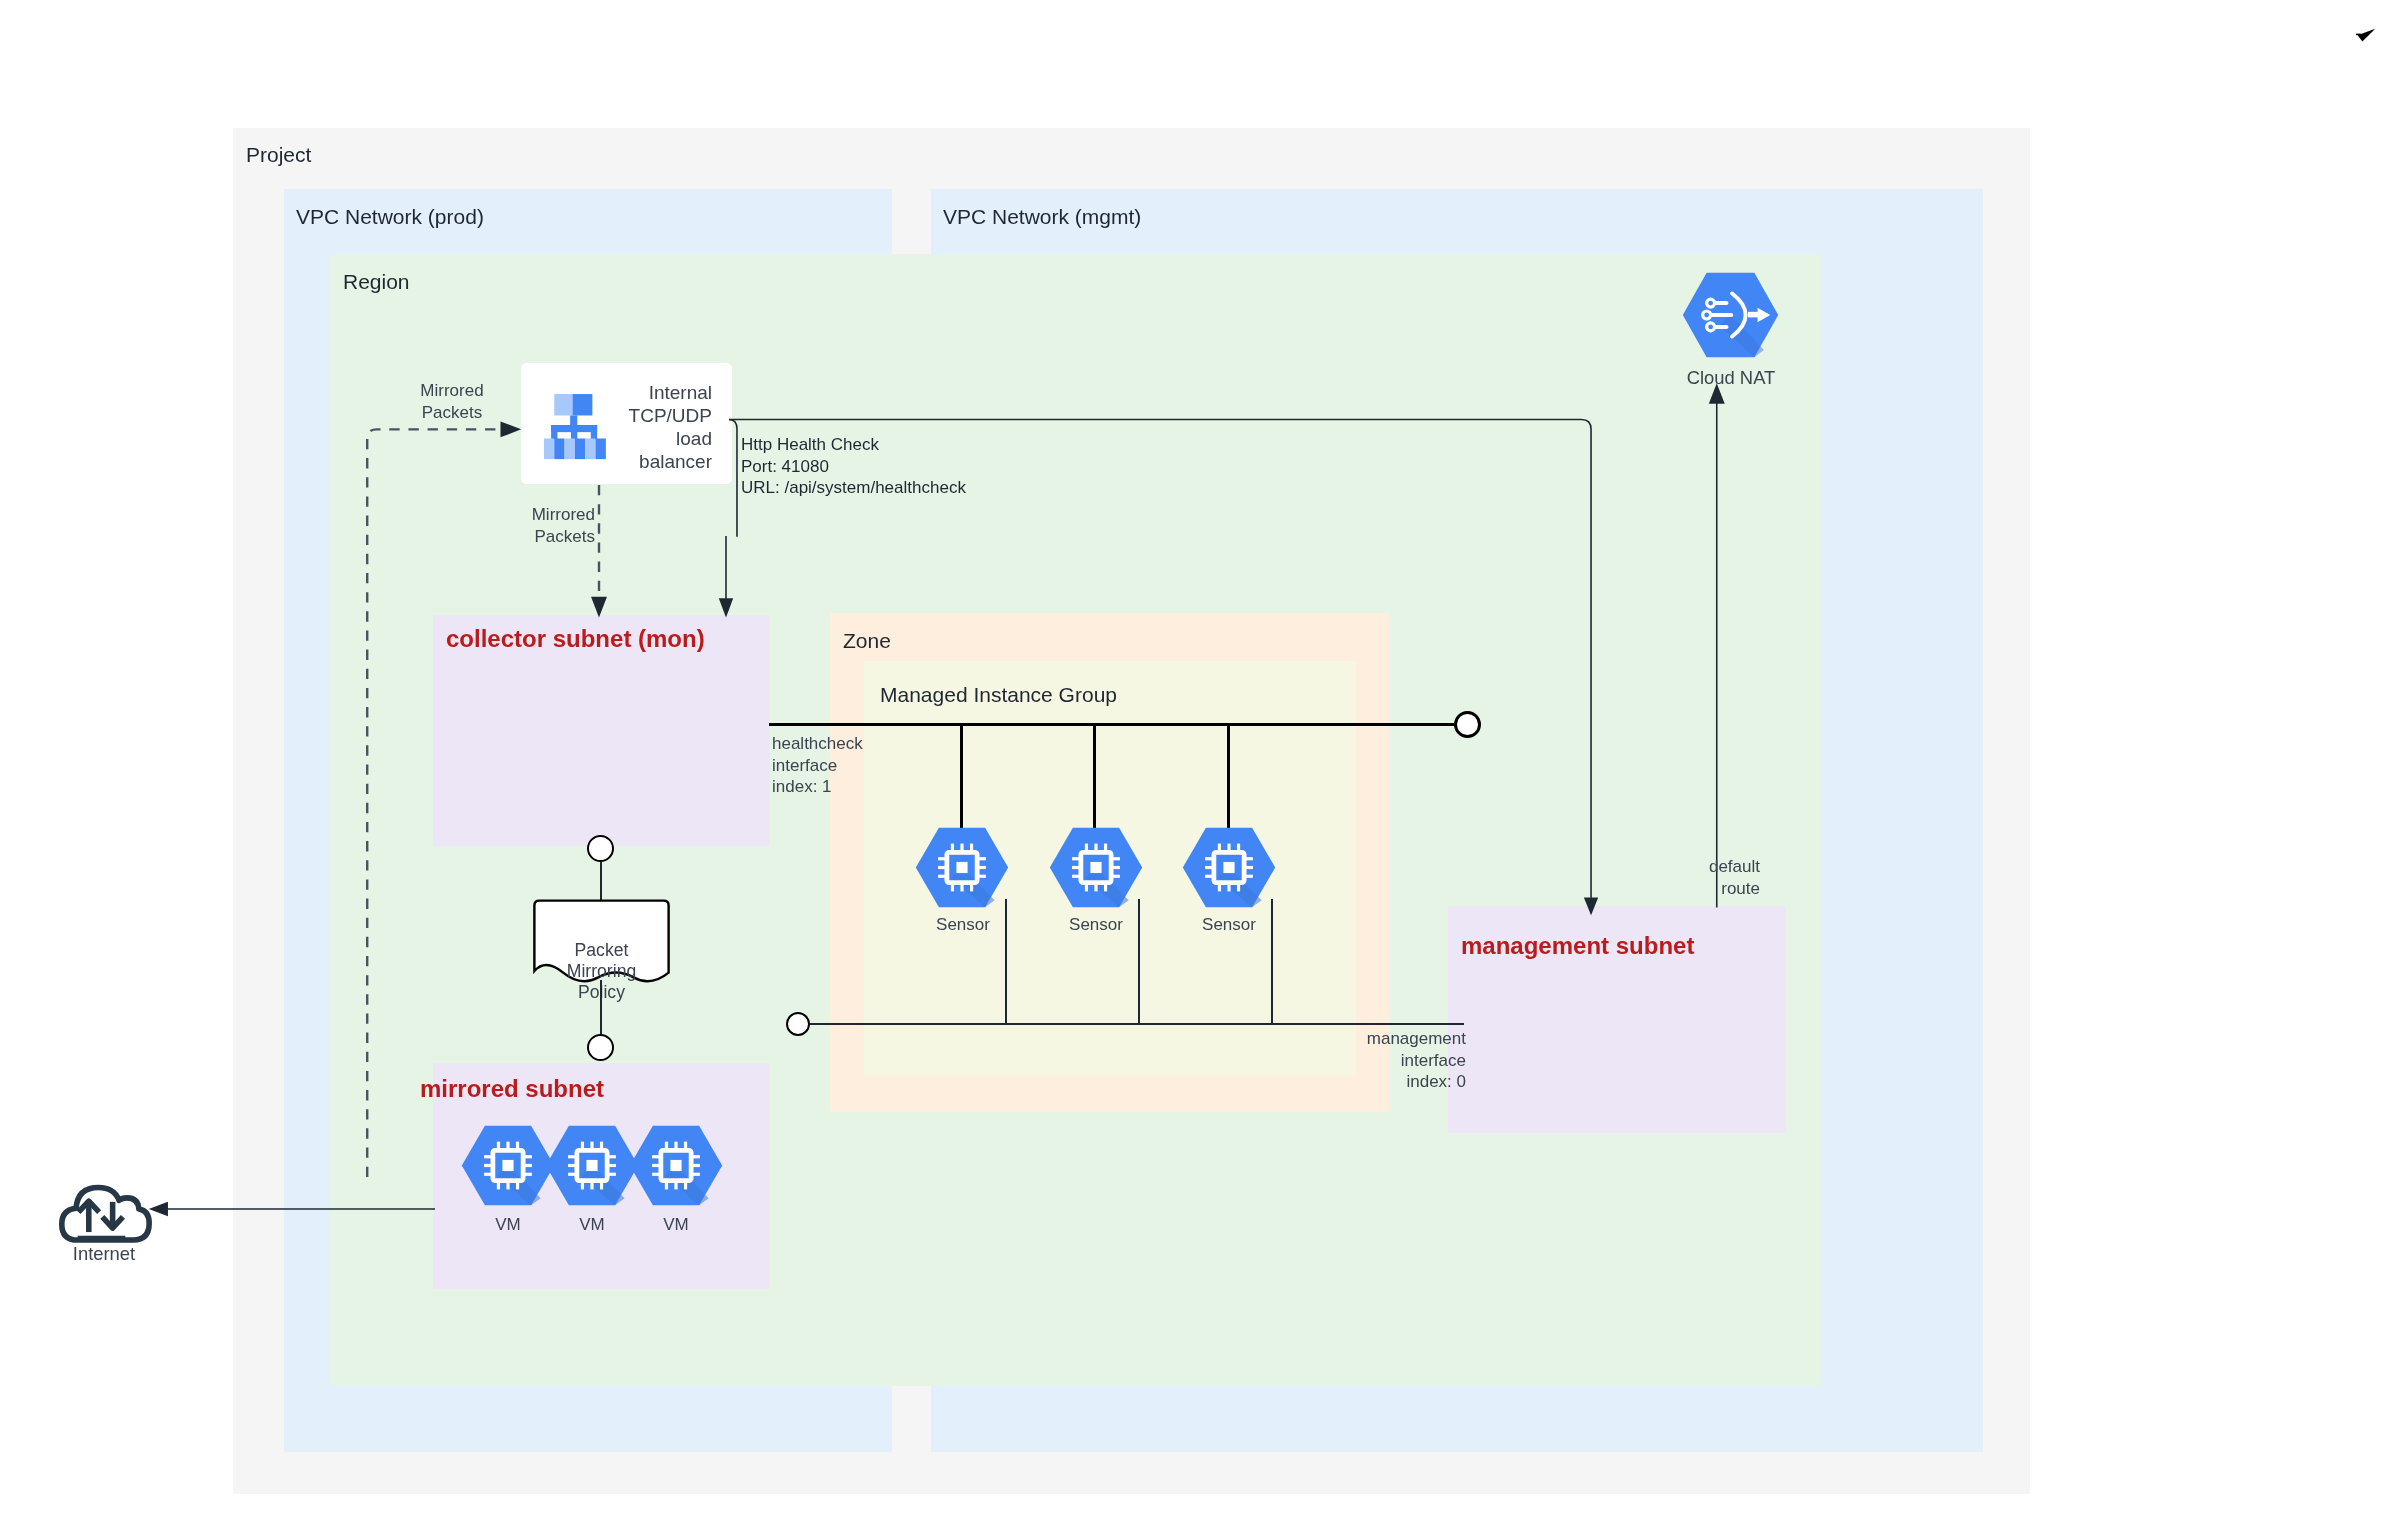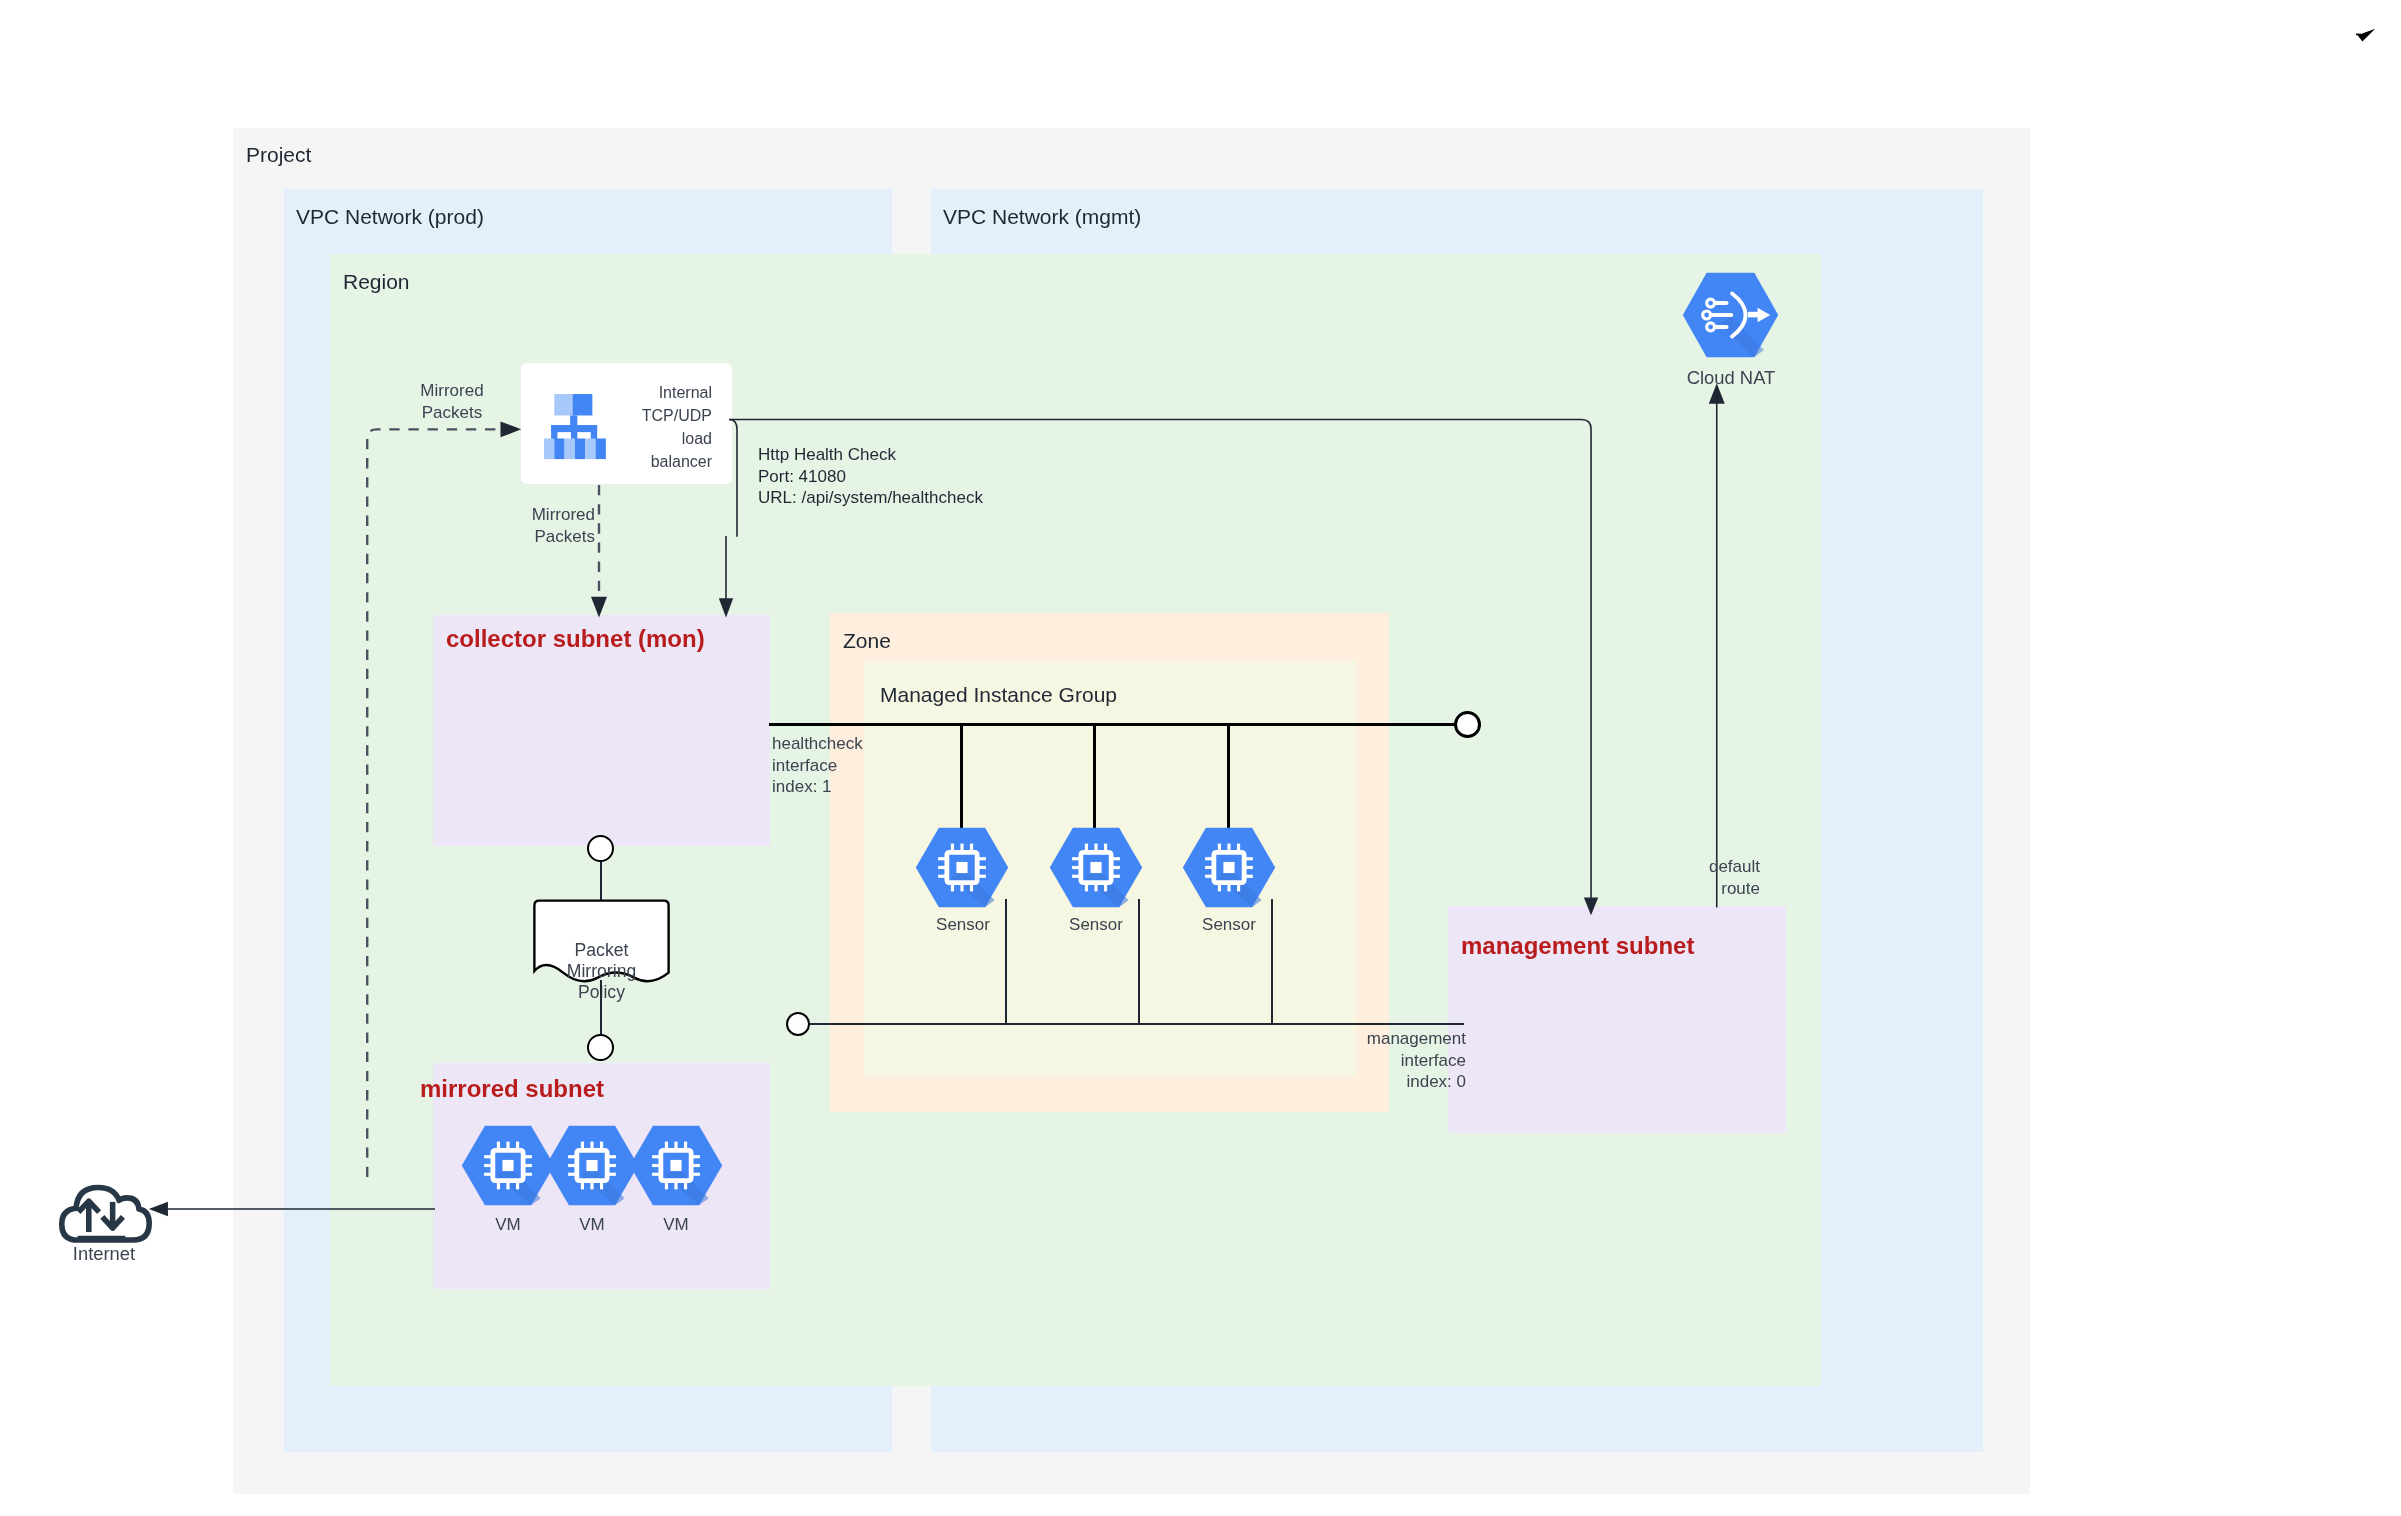--- a/index.html
+++ b/index.html
@@ -19,21 +19,21 @@
   .mgmt-subnet{left:1448px;top:906px;width:338px;height:227px;}
   .lbbox{left:521px;top:363px;width:211px;height:121px;background:#ffffff;border-radius:5.6px;}
 
   .boxlabel{font-size:21px;line-height:1;color:#1f2733;white-space:nowrap;}
   .sublabel{font-size:24px;line-height:1;color:#b91c1c;white-space:nowrap;font-weight:bold;}
 
   
   .cap{font-size:17px;line-height:21.5px;color:#3b4450;white-space:nowrap;}
   .cap-r{text-align:right;}
   .cap-c{text-align:center;}
-  .lbtext{font-size:16px;line-height:23px;color:#3b4450;text-align:right;}
+  .lbtext{font-size:19px;line-height:23px;color:#3b4450;text-align:right;}
   .hc{font-size:17px;line-height:21.5px;color:#1f2733;white-space:nowrap;}
   .nodecap{font-size:17px;line-height:17.6px;color:#3b4450;text-align:center;white-space:nowrap;}
 
   
   .ln{background:#1f2733;}
   .hline{height:1.6px;}
   .vline{width:1.6px;}
   .thick{background:#000;}
 
   .circ{border:3.2px solid #000;border-radius:50%;background:#fff;box-sizing:border-box;}
@@ -96,21 +96,21 @@
   <div>balancer</div>
 </div>
 
 <div class="abs" style="left:729px;top:409px;width:878px;height:511px;">
   <svg width="878" height="511" viewBox="0 0 1100 640">
     <path d="M0,13 q10,0 10,12 L10,160" fill="none" stroke="#1f2733" stroke-width="2"></path>
     <path d="M0,13 L1068,13 q12,0 12,12 L1080,618" fill="none" stroke="#1f2733" stroke-width="2"></path>
     <polygon points="1080,634 1071,612 1089,612" fill="#1f2733"></polygon>
   </svg>
 </div>
-<div class="abs hc" style="left:741px;top:444px;margin-left:17px;">
+<div class="abs hc" style="left:741px;top:434px;">
   <div>Http Health Check</div>
   <div>Port: 41080</div>
   <div>URL: /api/system/healthcheck</div>
 </div>
 
 <div class="abs" style="left:363px;top:415px;width:176px;height:766px;">
   <svg width="176" height="766" viewBox="0 0 220 960">
     <path d="M5,955 L5,30 q0,-12 12,-12 L178,18" fill="none" stroke="#4a5260" stroke-width="3" stroke-dasharray="13,11"></path>
     <polygon points="198,18 172,8 172,28" fill="#1f2733"></polygon>
   </svg>

